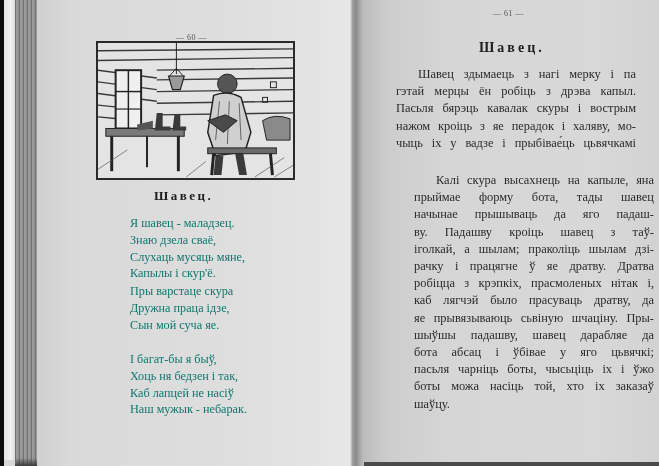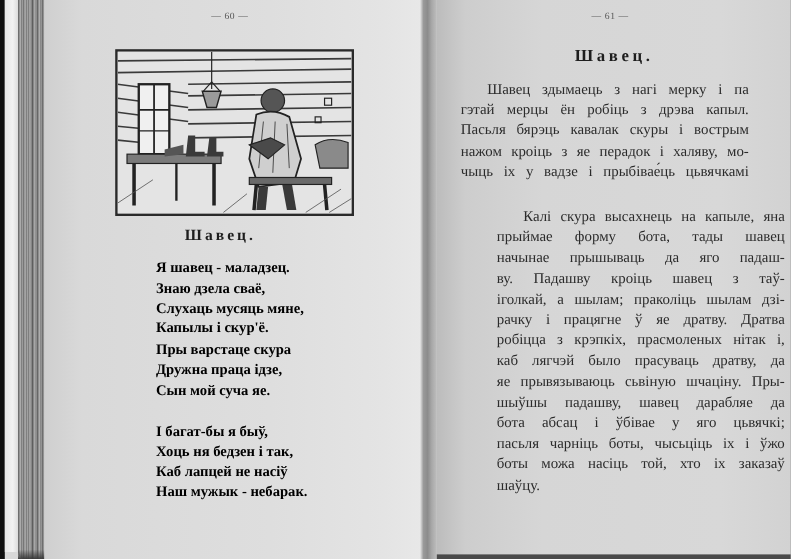--- a/index.html
+++ b/index.html
@@ -39,51 +39,51 @@
     .page-right {
       position: absolute; left: 364px; top: 0; width: 295px; height: 466px;
       background: linear-gradient(to right, #bcbcbc 0%, #cdcdcd 8%, #d6d6d6 30%, #d8d8d8 80%, #d2d2d2 100%);
     }
     .page-right::after {
       content: ""; position: absolute; left: 0; bottom: 0; width: 100%; height: 4px; background: #4a4a4a;
     }
     .folio {
       position: absolute; top: 9px; font-size: 8px; color: #555; letter-spacing: 0.5px;
     }
-    .folio-left { left: 176px; }
+    .folio-left { left: 176px; margin-top: 24px; }
     .folio-right { left: 493px; }
 
     
     .illustration {
       position: absolute; left: 96px; top: 41px; width: 199px; height: 139px;
       border: 2px solid #2a2a2a; background: #e2e2e2; overflow: hidden;
     }
     .illustration svg { width: 100%; height: 100%; display: block; }
 
     .title {
       position: absolute; font-weight: bold; font-size: 13px; letter-spacing: 2.5px; color: #1e1e1e; text-align: right;
     }
     .title-left { left: 154px; top: 188px; }
     .title-right { left: 479px; top: 40px; font-size: 14px; letter-spacing: 3px; }
 
     .poem {
-      position: absolute; left: 130px; font-size: 12.2px; line-height: 16.8px; color: #000000; font-weight: bold;
+      position: absolute; left: 130px; font-size: 12.2px; line-height: 16.8px; color: #0f766e;
     }
     .stanza-1 { top: 215px; }
     .stanza-2 { top: 283px; }
     .stanza-3 { top: 351px; }
     .poem .line { display: block; white-space: nowrap; }
 
     .prose {
       position: absolute; left: 384px; width: 240px; font-size: 12.4px; line-height: 17.2px;
       color: #2b2b2b; text-align: justify;
     }
     .prose .line { display: block; white-space: nowrap; text-align: justify; text-align-last: justify; }
     .prose .line.last { text-align-last: left; }
-    .para-1 { top: 66px; }
+    .para-1 { top: 66px; margin-left: 12px; }
     .para-2 { top: 172px; margin-left: 30px; }
     .indent { padding-left: 22px; }
   </style>
 </head>
 <body>
 
 <div class="spread">
   <div class="outer-edge"></div>
   <div class="white-strip"></div>
   <div class="page-stack"></div>

